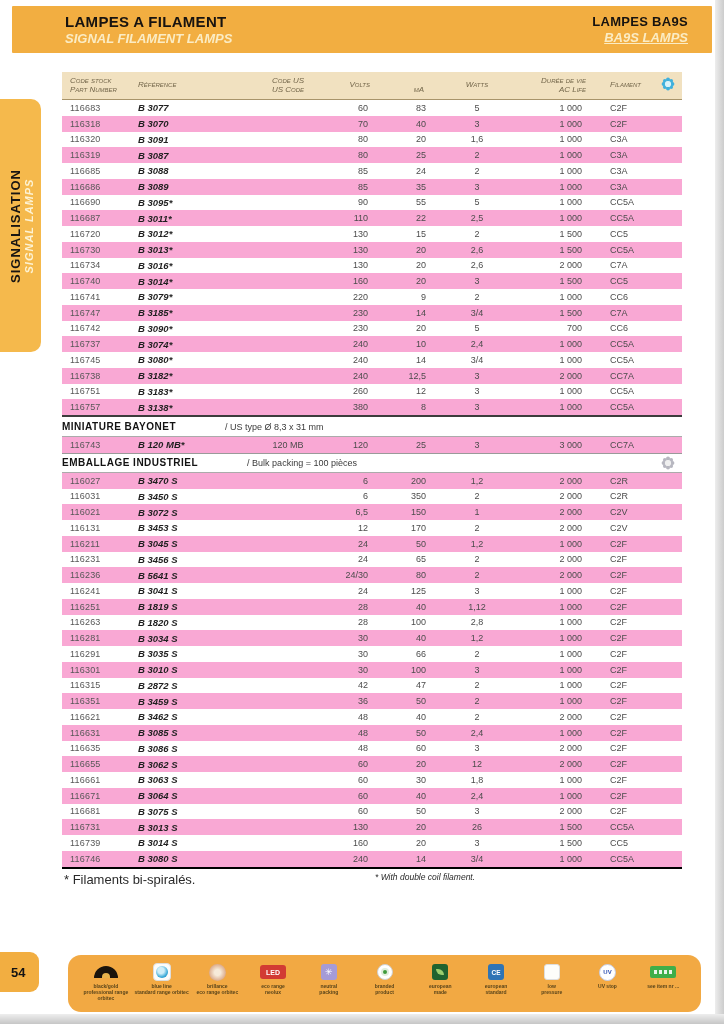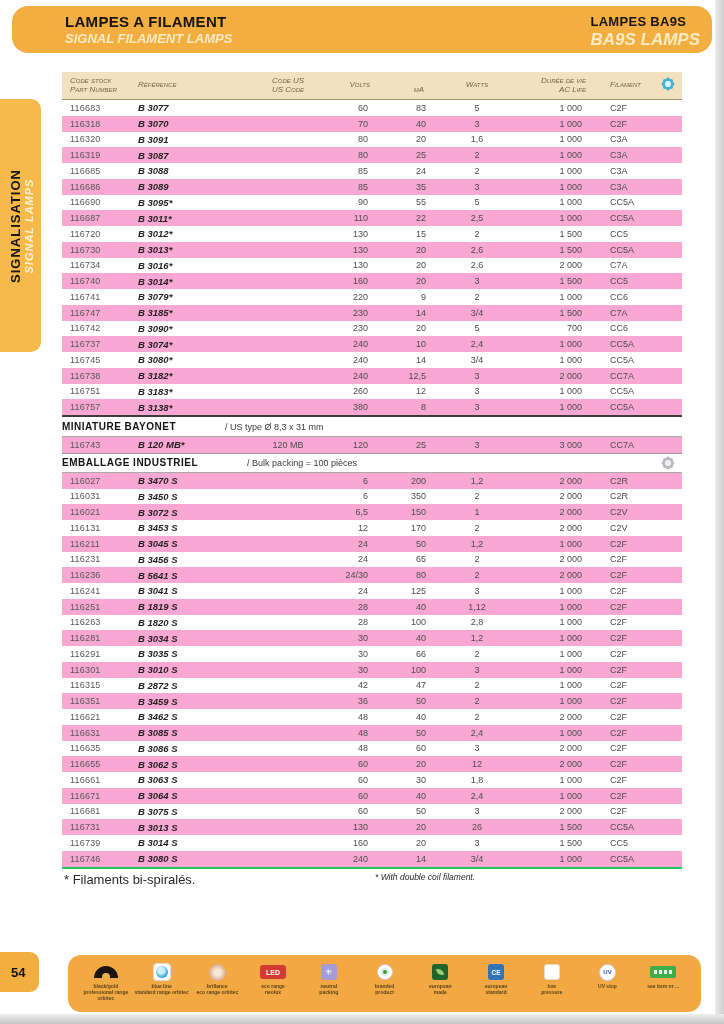--- a/index.html
+++ b/index.html
@@ -7,27 +7,27 @@
           font-family:"Liberation Sans", sans-serif; overflow:hidden; }
 
   
   .edge-right  { position:absolute; top:0; right:0; width:9px; height:100%;
                  background:linear-gradient(to right,#ededed,#cccccc); }
   .edge-bottom { position:absolute; left:0; bottom:0; width:100%; height:10px;
                  background:linear-gradient(to bottom,#eeeeee,#c6c6c6); }
 
   
   .banner { position:absolute; left:12px; top:6px; right:12px; height:47px;
-            background:#f2ae41; border-radius:16px; }
+            background:#f2ae41; border-radius:1px; }
   .banner-left { position:absolute; left:53px; top:7px; }
   .banner-title { font-size:15px; font-weight:800; color:#171310; letter-spacing:.3px; }
   .banner-sub   { font-size:13px; font-weight:700; font-style:italic; color:#fbecc4; margin-top:1px; }
-  .banner-right { position:absolute; right:12px; top:8px; text-align:left; }
+  .banner-right { position:absolute; right:24px; top:8px; text-align:right; }
   .banner-right .banner-title { font-size:13px; }
-  .banner-right .banner-sub   { font-size:17px; }
+  .banner-right .banner-sub   { font-size:13px;text-decoration:underline; }
 
   
   .side-tab { position:absolute; left:0; top:99px; width:41px; height:253px;
               background:#f5b94c; border-radius:0 10px 10px 0; }
   .side-tab-inner { position:absolute; top:50%; left:50%;
                     transform:translate(-50%,-50%) rotate(-90deg);
                     white-space:nowrap; text-align:center; }
   .side-fr { font-size:13px; font-weight:800; color:#181512; letter-spacing:1px; }
   .side-en { font-size:11px; font-weight:700; font-style:italic; color:#fdf3d4; letter-spacing:1px; }
 
@@ -56,21 +56,21 @@
   .td.c5 { text-align:center; }
   .td.c6 { text-align:right; padding-right:14px; }
   .td.c7 { padding-left:14px; }
 
   .section-head { position:relative; display:flex; align-items:center; height:18px;
                   border-top:1px solid #9a9a9a; border-bottom:1px solid #ababab; background:#fff;gap:29px; }
   .section-head.thick { border-top:2px solid #3c3c3c; height:19px; }
   .sh-title { font-weight:800; font-size:10px; letter-spacing:.5px; color:#121212; }
   .sh-sub { font-size:9px; color:#3a3a3a; margin-left:20px; }
   .sh-icon { position:absolute; right:7px; top:2px; }
-  .t-body-end { border-bottom:2px solid #22c55e; }
+  .t-body-end { border-bottom:2px solid #000000; }
 
   
   .fn-left  { position:absolute; left:64px;  top:872px; font-size:13px; color:#2a2a2a; }
   .fn-right { position:absolute; left:375px; top:872px; font-size:8.5px; font-style:italic; color:#2a2a2a; }
 
   
   .page-tab { position:absolute; left:0; top:952px; width:39px; height:40px;
               background:#f2ae41; border-radius:0 9px 9px 0; display:flex; align-items:center; }
   .page-num { font-size:13px; font-weight:800; color:#141414; padding-left:11px; }
 

